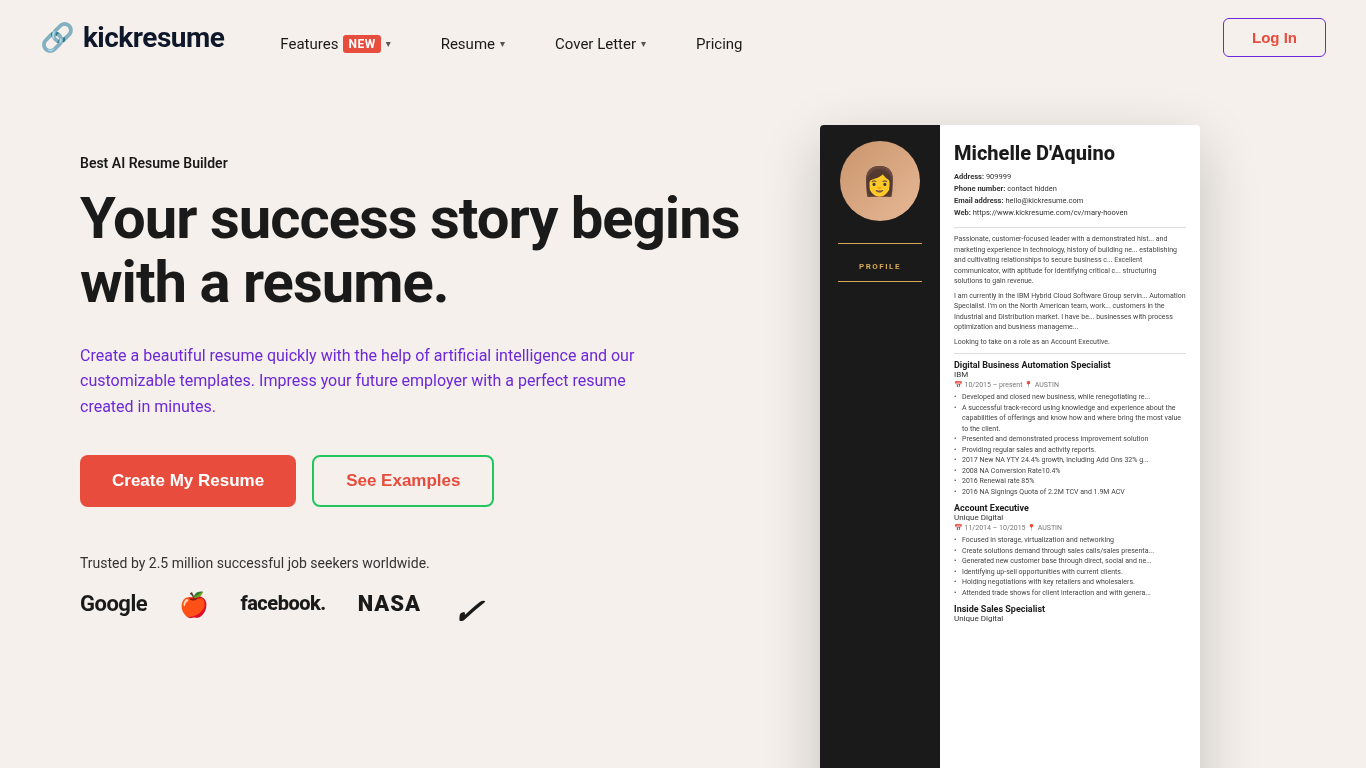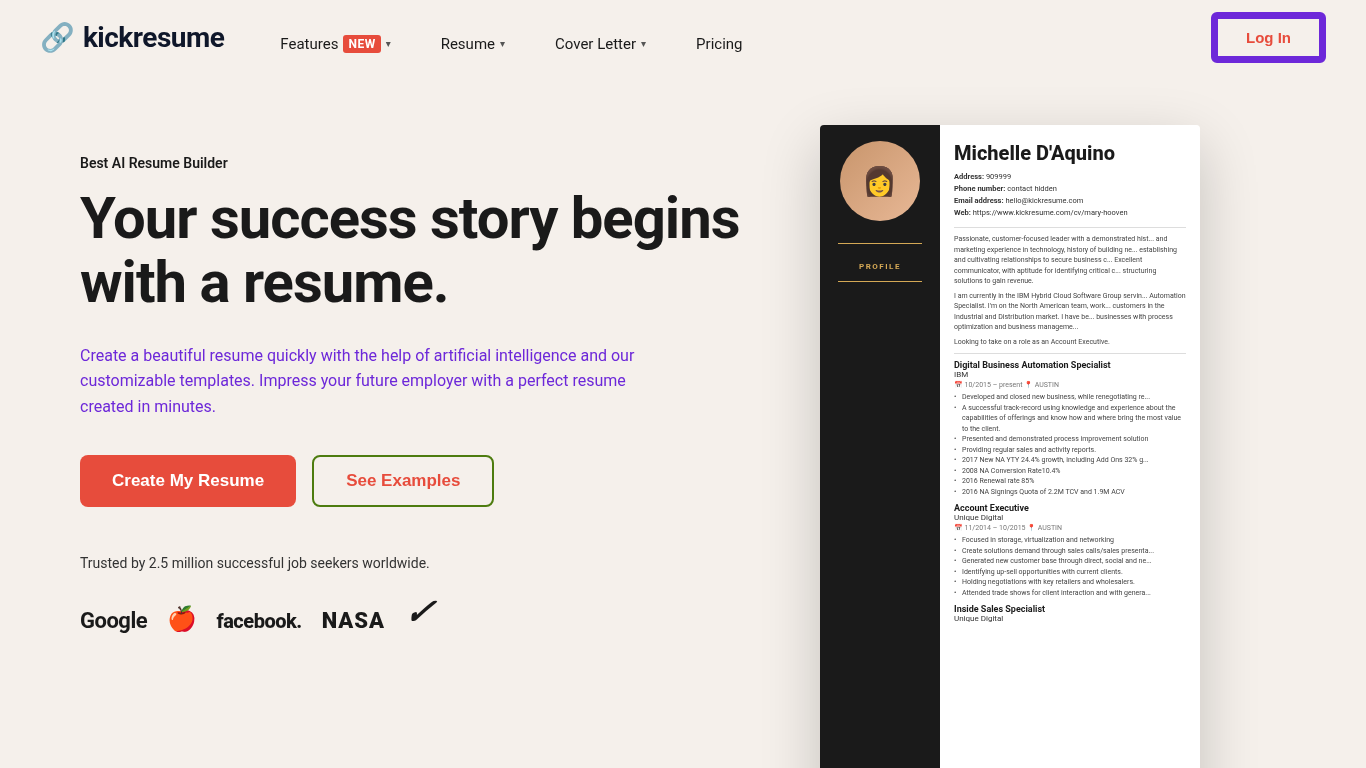--- a/index.html
+++ b/index.html
@@ -78,21 +78,21 @@
 
     .nav-pricing {
       font-size: 15px;
       color: #1a1a1a;
       padding: 8px 16px;
       cursor: pointer;
     }
 
     .login-btn {
       margin-left: auto;
-      border: 7px solid #6d28d9;
+      border: 1px solid #6d28d9;
       color: #e74c3c;
       background: transparent;
       padding: 10px 28px;
       font-size: 15px;
       font-weight: 600;
       border-radius: 6px;
       cursor: pointer;
       white-space: nowrap;
     }
 
@@ -149,39 +149,39 @@
       padding: 16px 32px;
       font-size: 17px;
       font-weight: 600;
       border-radius: 8px;
       cursor: pointer;
     }
 
     .btn-secondary {
       background: transparent;
       color: #e74c3c;
-      border: 2px solid #4d7c0f;
+      border: 2px solid #22c55e;
       padding: 14px 32px;
       font-size: 17px;
       font-weight: 600;
       border-radius: 8px;
       cursor: pointer;
     }
 
     .trust-text {
       font-size: 14px;
       color: #333;
       margin-bottom: 20px;
       font-weight: 400;
     }
 
     .brand-logos {
       display: flex;
-      align-items: flex-end;
-      gap: 20px;
+      align-items: flex-start;
+      gap: 32px;
       flex-wrap: wrap;
     }
 
     .brand-logo {
       font-size: 18px;
       font-weight: 700;
       color: #1a1a1a;
       letter-spacing: -0.5px;
     }
 

